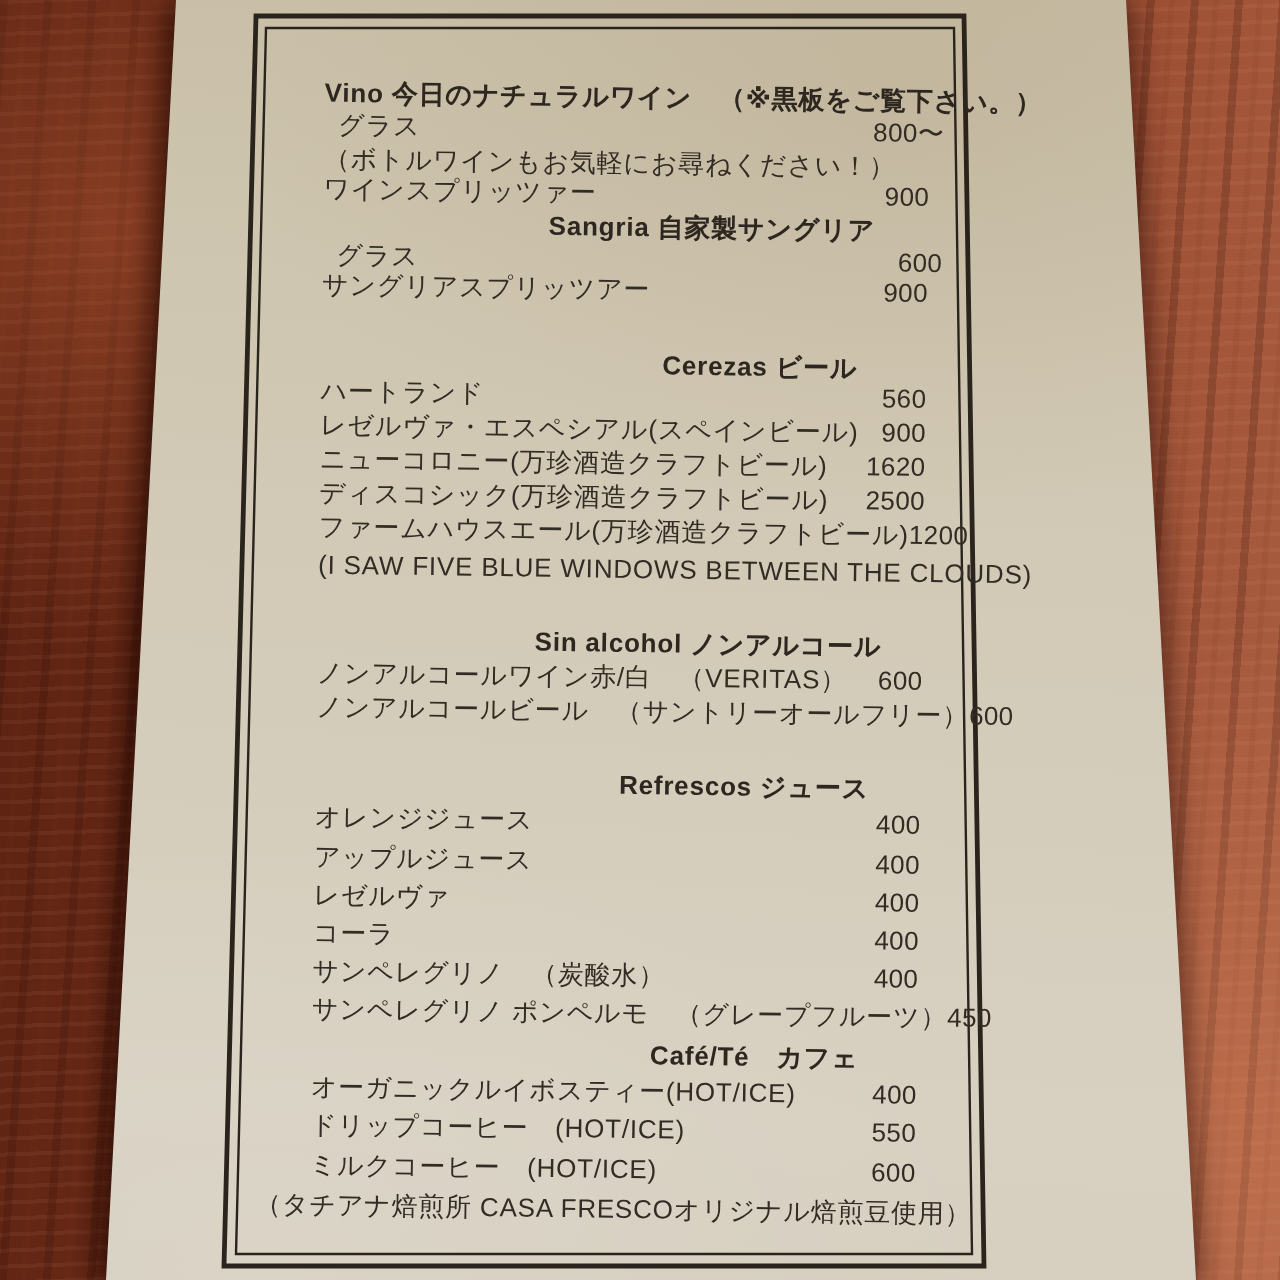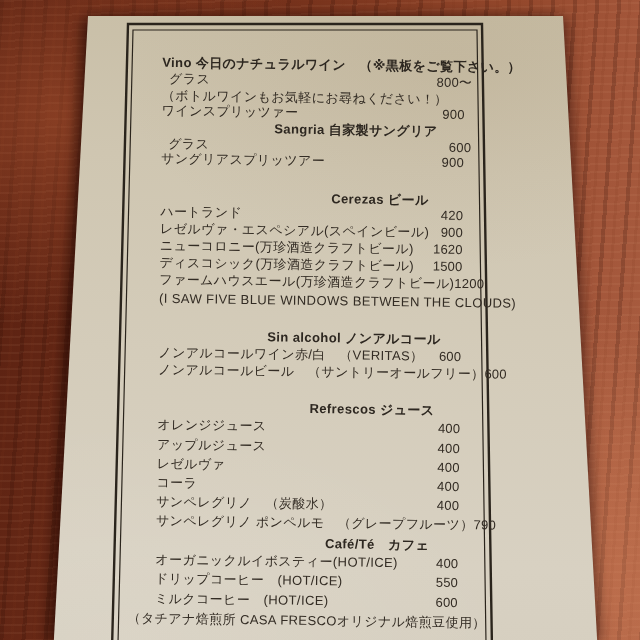--- a/index.html
+++ b/index.html
@@ -17,21 +17,20 @@
         rgba(122,52,26,0.12) 11px, rgba(122,52,26,0.12) 14px,
         rgba(0,0,0,0) 14px, rgba(0,0,0,0) 22px),
       repeating-linear-gradient(178deg, rgba(255,202,162,0.06) 0 2px, rgba(0,0,0,0) 2px 8px),
       linear-gradient(100deg, #571f10 0%, #6d2c18 28%, #7f3820 48%, #94482c 68%, #a3563a 85%, #aa5f42 100%);
   }
 
   
   .paper-wrap{
     position:absolute;inset:0;
     filter:drop-shadow(-6px 2px 7px rgba(25,4,0,0.55)) drop-shadow(5px 2px 6px rgba(25,4,0,0.35));
-    margin-top:16px;
   }
   .paper{
     position:absolute;inset:0;
     clip-path:polygon(88px 0px, 563px 0px, 598px 640px, 53px 640px);
     background:
       radial-gradient(80% 50% at 70% 8%, rgba(150,125,88,0.14), rgba(0,0,0,0) 65%),
       radial-gradient(100% 60% at 20% 100%, rgba(255,255,250,0.10), rgba(0,0,0,0) 60%),
       linear-gradient(183deg, #c8bea6 0%, #cfc6b1 25%, #d4ccba 55%, #d8d1c2 85%, #d6cfc0 100%);
   }
 
@@ -89,33 +88,33 @@
           <span class="price">600</span>
         </div>
         <div class="row item" style="top:136px">
           <span class="lbl">サングリアスプリッツアー</span>
           <span class="price">900</span>
         </div>
 
         <div class="row header" style="top:174px;transform:translateX(68px)">Cerezas ビール</div>
         <div class="row item" style="top:189px">
           <span class="lbl">ハートランド</span>
-          <span class="price">420</span>
+          <span class="price">560</span>
         </div>
         <div class="row item" style="top:206px">
           <span class="lbl">レゼルヴァ・エスペシアル(スペインビール)</span>
           <span class="price">900</span>
         </div>
         <div class="row item" style="top:223px">
           <span class="lbl">ニューコロニー(万珍酒造クラフトビール)</span>
           <span class="price">1620</span>
         </div>
         <div class="row item" style="top:240px">
           <span class="lbl">ディスコシック(万珍酒造クラフトビール)</span>
-          <span class="price">1500</span>
+          <span class="price">2500</span>
         </div>
         <div class="row item" style="top:257px">
           <span class="lbl">ファームハウスエール(万珍酒造クラフトビール)</span>
           <span class="price">1200</span>
         </div>
         <div class="row note" style="top:276px">(I SAW FIVE BLUE WINDOWS BETWEEN THE CLOUDS)</div>
 
         <div class="row header" style="top:313px;transform:translateX(44px)">Sin alcohol ノンアルコール</div>
         <div class="row item" style="top:330px">
           <span class="lbl">ノンアルコールワイン赤/白　（VERITAS）</span>
@@ -142,21 +141,21 @@
         <div class="row item" style="top:460px">
           <span class="lbl">コーラ</span>
           <span class="price">400</span>
         </div>
         <div class="row item" style="top:479px">
           <span class="lbl">サンペレグリノ　（炭酸水）</span>
           <span class="price">400</span>
         </div>
         <div class="row item" style="top:498px">
           <span class="lbl">サンペレグリノ ポンペルモ　（グレープフルーツ）</span>
-          <span class="price">790</span>
+          <span class="price">450</span>
         </div>
 
         <div class="row header" style="top:519px;transform:translateX(70px)">Café/Té　カフェ</div>
         <div class="row item" style="top:537px">
           <span class="lbl">オーガニックルイボスティー(HOT/ICE)</span>
           <span class="price">400</span>
         </div>
         <div class="row item" style="top:556px">
           <span class="lbl">ドリップコーヒー　(HOT/ICE)</span>
           <span class="price">550</span>

